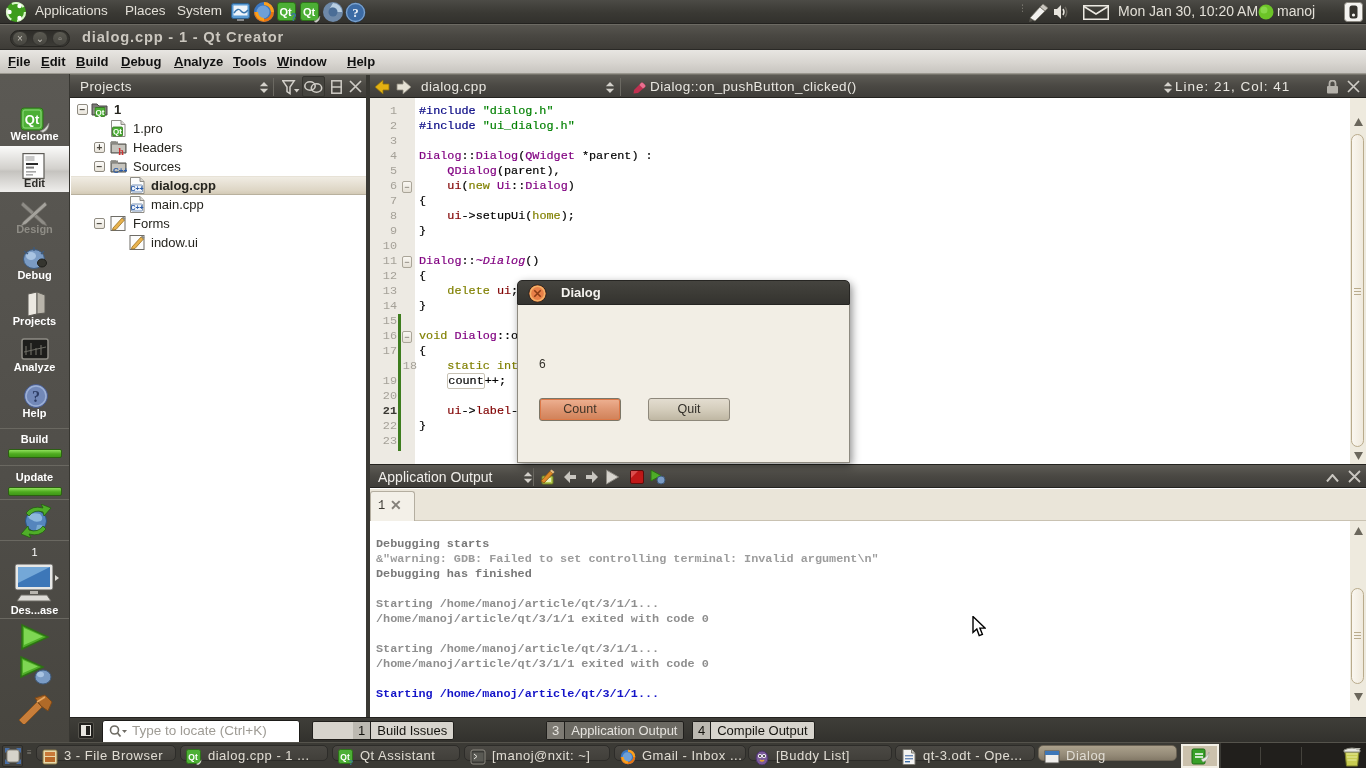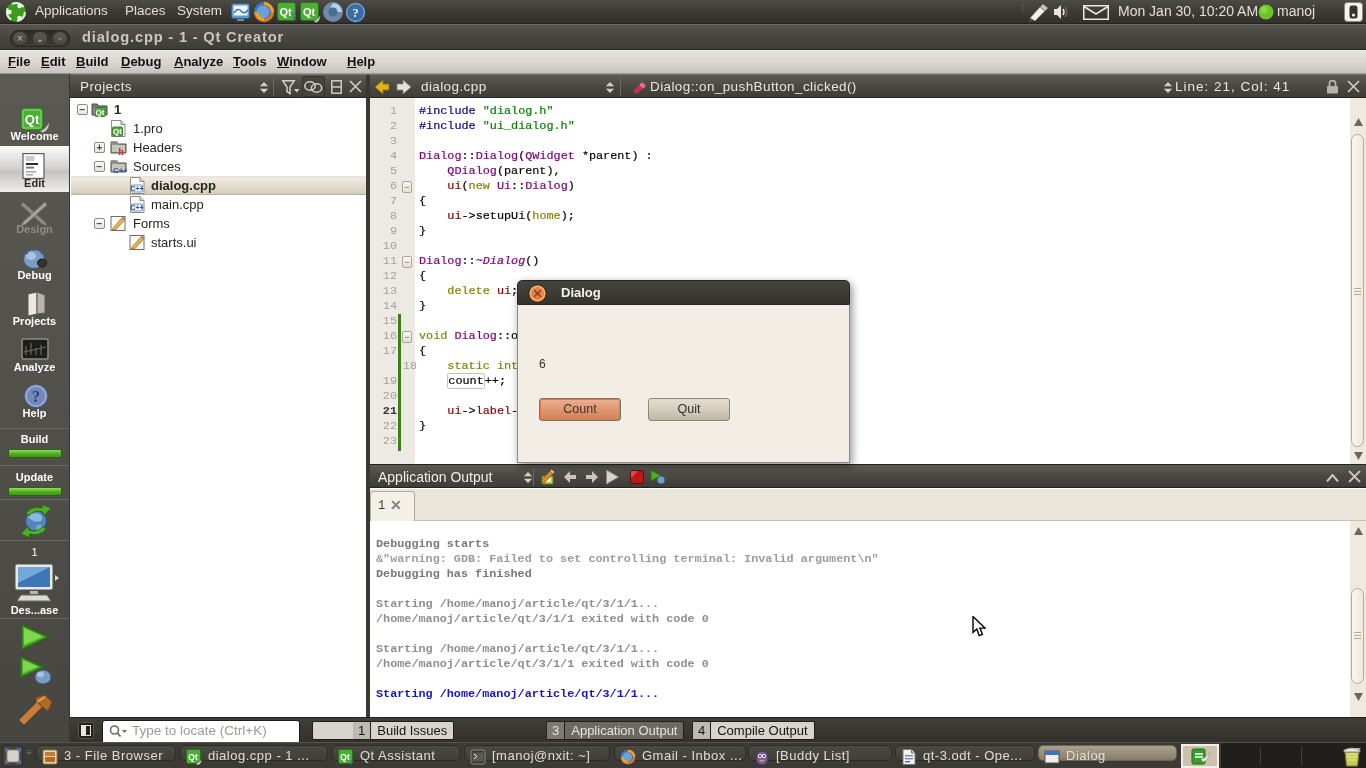--- a/index.html
+++ b/index.html
@@ -471,21 +471,21 @@
         <path d="M12 3 L13 1.5 L15.5 3.5 L14.5 5Z" fill="#8a8983"></path>
       </svg>
     <span style="position:absolute;left:62px;">Forms</span>
     </div>
   <div class="trow" style="top:135px;">
     <svg class="abs" style="left:58px;top:1px;" width="16" height="17" viewBox="0 0 16 17">
         <rect x="1" y="1.5" width="14" height="14" fill="#fcfcfb" stroke="#6e6c66"></rect>
         <path d="M3 13 L12 3 L14.5 5 L6 14.5 L2.5 15Z" fill="#e8b24c" stroke="#9a7020" stroke-width="0.8"></path>
         <path d="M12 3 L13 1.5 L15.5 3.5 L14.5 5Z" fill="#8a8983"></path>
       </svg>
-    <span style="position:absolute;left:80px;">starts.ui</span>
+    <span style="position:absolute;left:80px;">indow.ui</span>
     </div>
 </div>
 
 <div class="abs" id="split1"></div>
 
 <div class="abs" id="editor">
   <div id="gutter">
       <div class="lnum" style="top:6px;">1</div>
       <div class="lnum" style="top:21px;">2</div>
       <div class="lnum" style="top:36px;">3</div>

